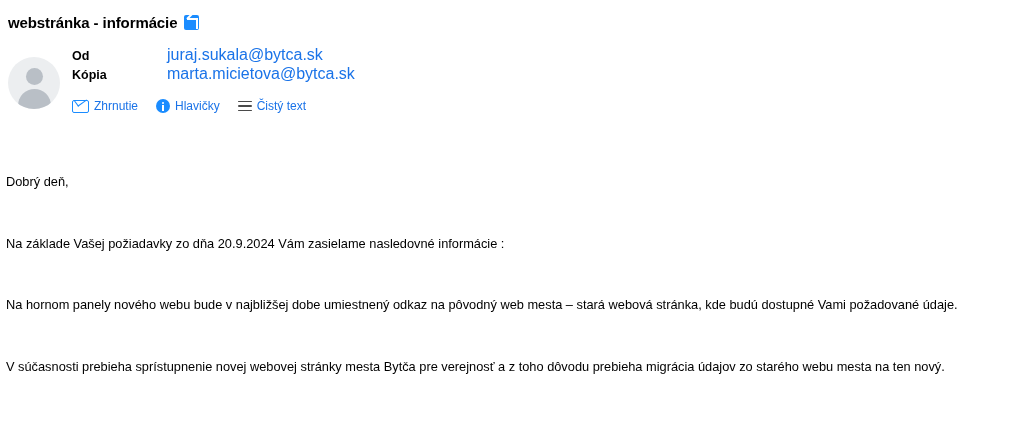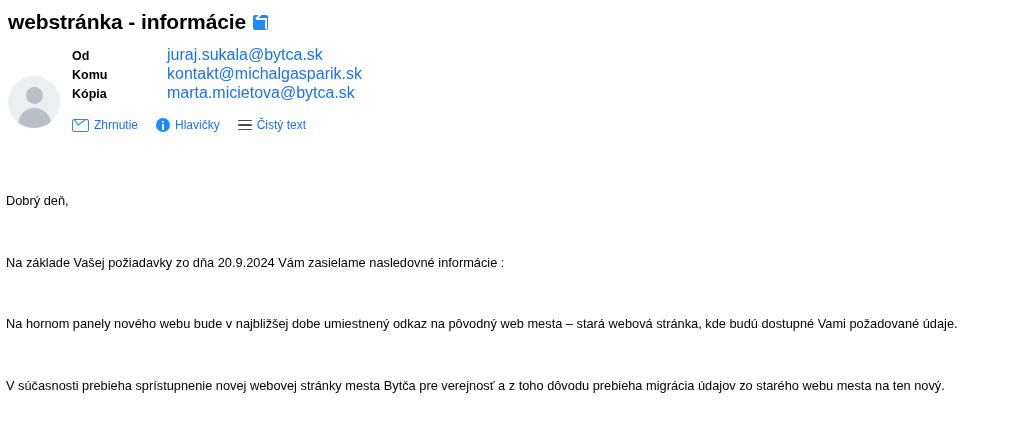--- a/index.html
+++ b/index.html
@@ -24,21 +24,21 @@
 
   
   .subject-row {
     display: flex;
     align-items: center;
     gap: 7px;
     padding: 0 0 0 8px;
     height: 24px;
   }
   .subject-title {
-    font-size: 21px;
+    font-size: 15px;
     font-weight: bold;
     color: #000000;
     letter-spacing: -0.1px;
   }
   .ext-icon {
     display: inline-block;
     width: 15px;
     height: 15px;
     background: #1a8cff;
     border-radius: 2px;
@@ -250,24 +250,20 @@
   <div class="header-block">
     <div class="avatar">
       <div class="head"></div>
       <div class="body"></div>
     </div>
 
     <div class="fields">
       <div class="field-row">
         <div class="field-label">Od</div>
         <div class="field-value">juraj.sukala@bytca.sk</div>
-      </div>
-      <div class="field-row">
-        <div class="field-label">Komu</div>
-        <div class="field-value">kontakt@michalgasparik.sk</div>
       </div>
       <div class="field-row">
         <div class="field-label">Kópia</div>
         <div class="field-value">marta.micietova@bytca.sk</div>
       </div>
 
       <div class="actions">
         <div class="action">
           <span class="icon-envelope"></span>
           <span class="action-label">Zhrnutie</span>

